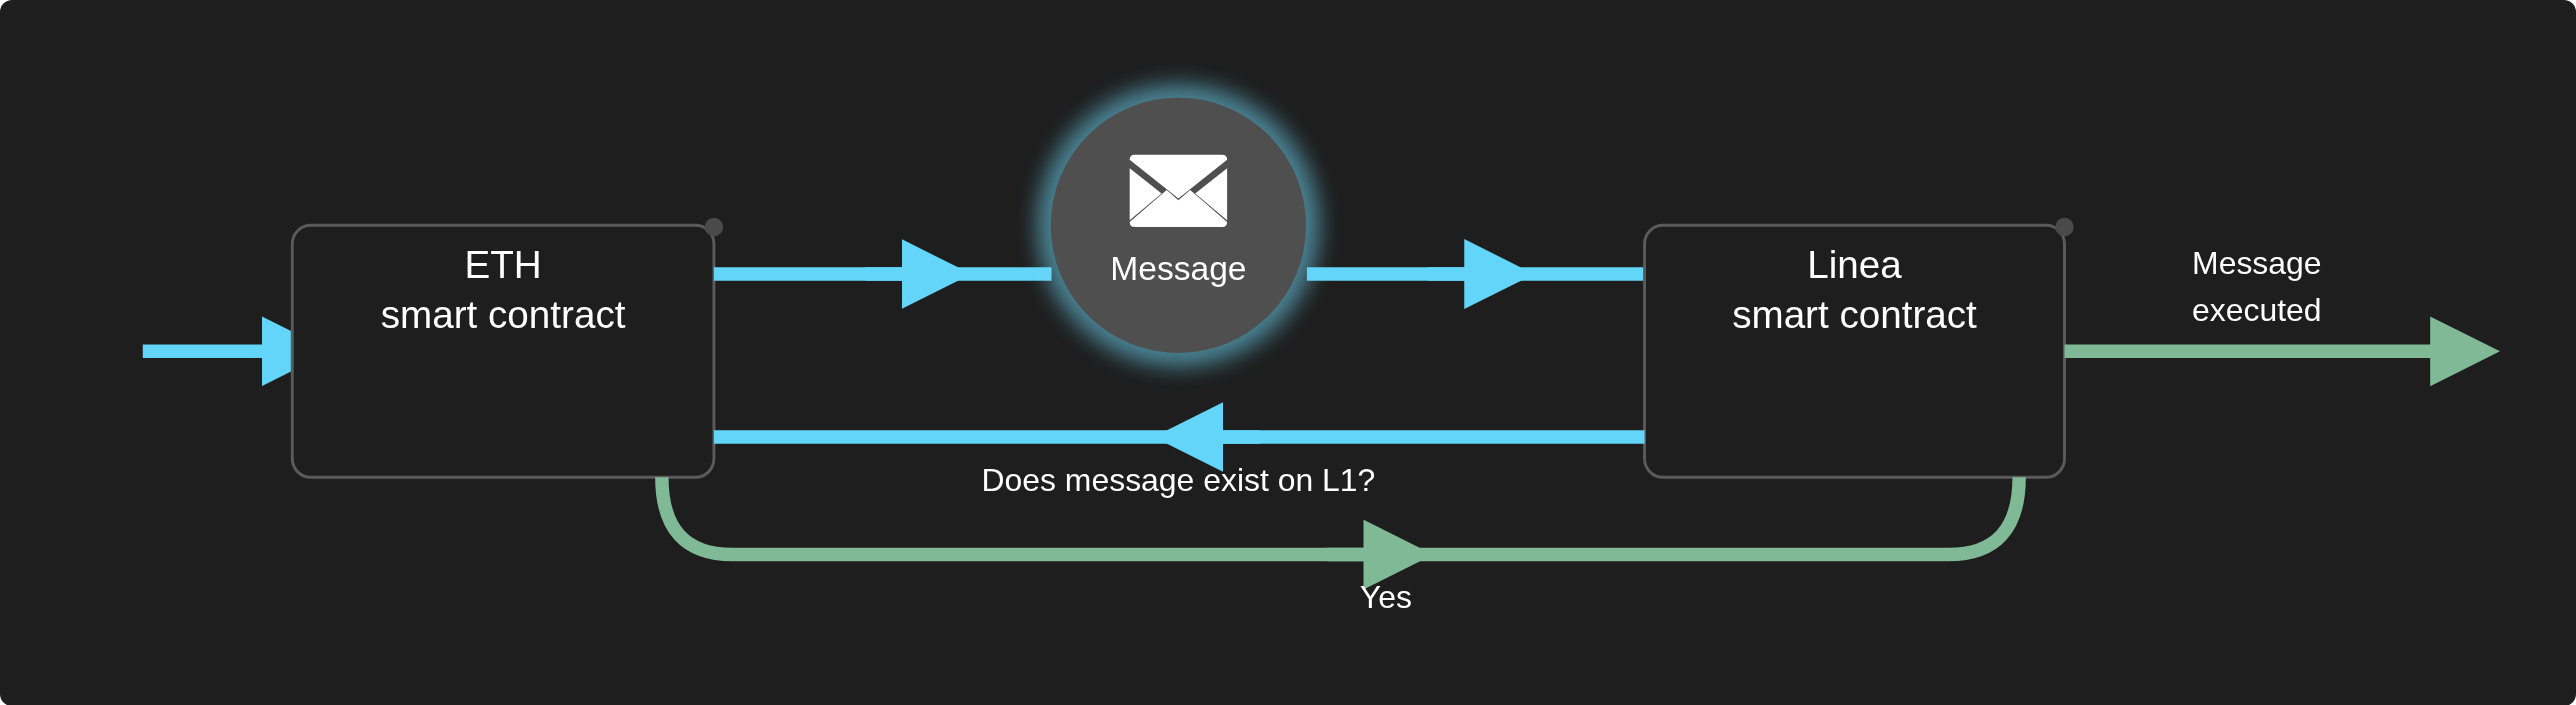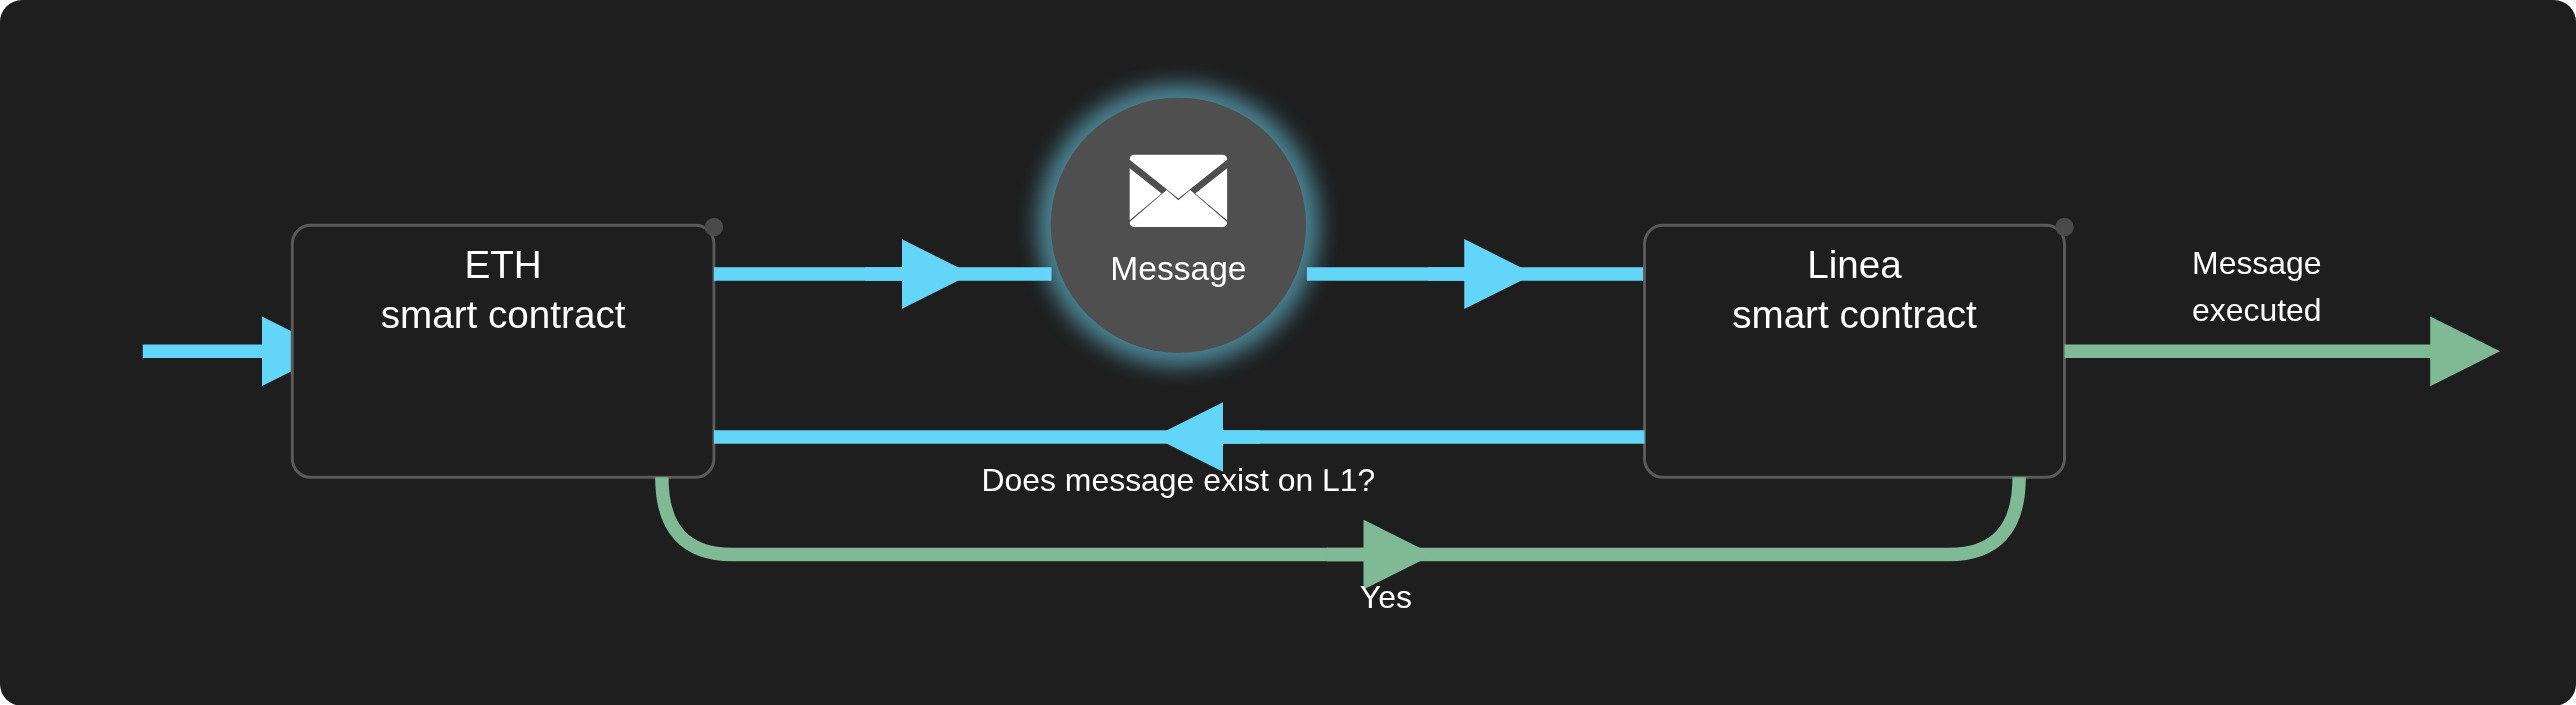--- a/index.html
+++ b/index.html
@@ -5,21 +5,21 @@
   html, body {
     margin: 0;
     padding: 0;
     background: #ffffff;
   }
   #stage {
     position: relative;
     width: 2576px;
     height: 706px;
     background: #1e1e1e;
-    border-radius: 22px;
+    border-radius: 12px;
     overflow: hidden;
     font-family: "Liberation Sans", sans-serif;
   }
   #diagram-svg {
     position: absolute;
     left: 0;
     top: 0;
     width: 2576px;
     height: 706px;
     display: block;

